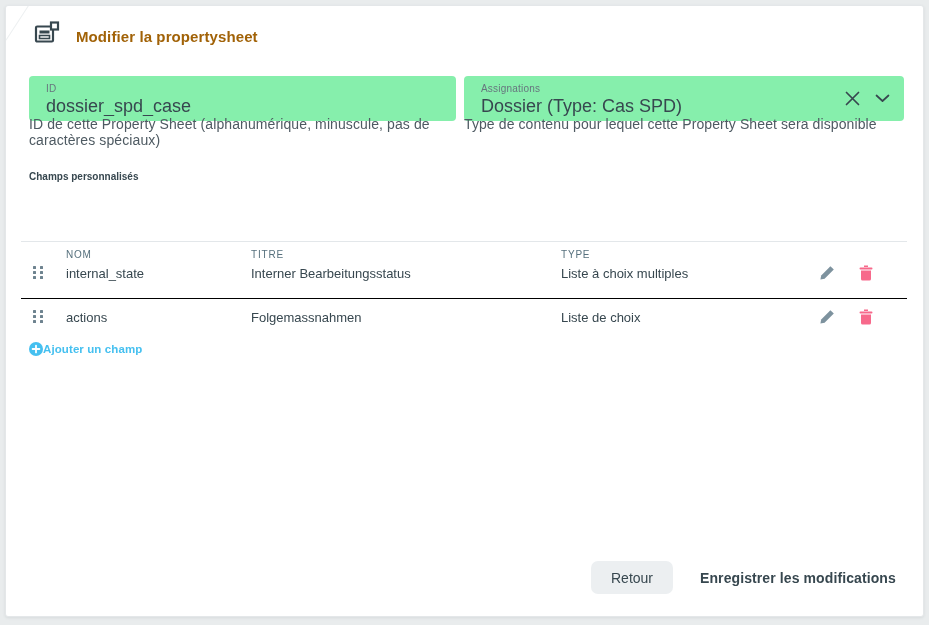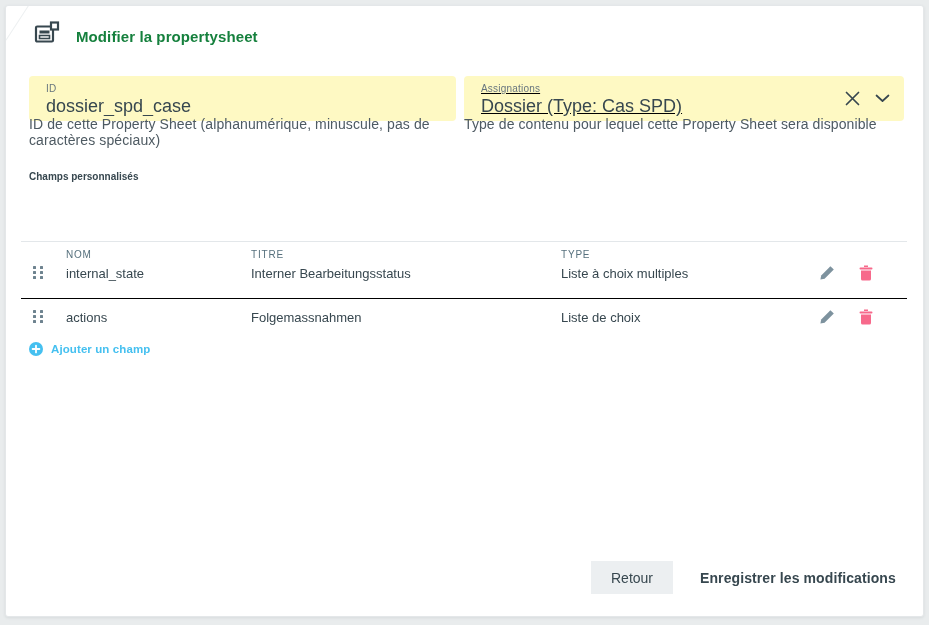--- a/index.html
+++ b/index.html
@@ -27,32 +27,32 @@
     position:absolute;left:12px;top:-8px;
     width:1px;height:46px;
     background:#edf0f1;
     transform:rotate(33deg);
     pointer-events:none;
   }
   
   .hdr-icon{position:absolute;left:28px;top:15px;width:26px;height:24px;}
   .hdr-title{
     position:absolute;left:70px;top:22px;
-    font-size:15px;font-weight:700;color:#15803d;letter-spacing:.1px;
+    font-size:15px;font-weight:700;color:#a16207;letter-spacing:.1px;
   }
   
   .field{
     position:absolute;top:70px;height:45px;
-    background:#fef9c3;border-radius:4px;
+    background:#86efac;border-radius:4px;
     box-sizing:border-box;
     padding:7px 16px 0 17px;
     cursor:text;
   }
   .field.id{left:23px;width:427px;}
-  .field.assign{left:458px;width:440px;cursor:pointer;text-decoration:underline;}
+  .field.assign{left:458px;width:440px;cursor:pointer;}
   .field .flabel{
     display:block;font-size:10px;color:#67757e;letter-spacing:.2px;line-height:12px;
   }
   .field .fvalue{
     display:block;font-size:18px;color:#37474f;line-height:20px;margin-top:1px;
     white-space:nowrap;overflow:hidden;
   }
   .field .ficons{
     position:absolute;right:12px;top:0;height:45px;
     display:flex;align-items:center;gap:10px;
@@ -98,31 +98,31 @@
     gap:2px 4px;cursor:grab;
   }
   .drag-handle span{width:3px;height:3px;background:#6e838f;border-radius:.5px;}
   .row-actions{
     position:absolute;right:32px;top:0;height:50px;
     display:flex;align-items:center;gap:20px;
   }
   
   .add-link{
     position:absolute;left:23px;top:336px;
-    display:flex;align-items:center;gap:8px;
+    display:flex;align-items:center;
     cursor:pointer;
     justify-content:center;
   }
   .add-link .add-text{
     font-size:11.5px;font-weight:700;letter-spacing:.1px;
   }
   
   .btn-back{
     position:absolute;left:585px;top:555px;width:82px;height:33px;
-    background:#eceff1;border:none;border-radius:0;
+    background:#eceff1;border:none;border-radius:7px;
     font-family:"Liberation Sans",sans-serif;
     font-size:14px;color:#37474f;font-weight:400;
     cursor:pointer;
   }
   .btn-save{
     position:absolute;left:694px;top:555px;height:33px;
     display:flex;align-items:center;
     background:none;border:none;padding:0;
     font-family:"Liberation Sans",sans-serif;
     font-size:14px;color:#37474f;font-weight:700;letter-spacing:.1px;

